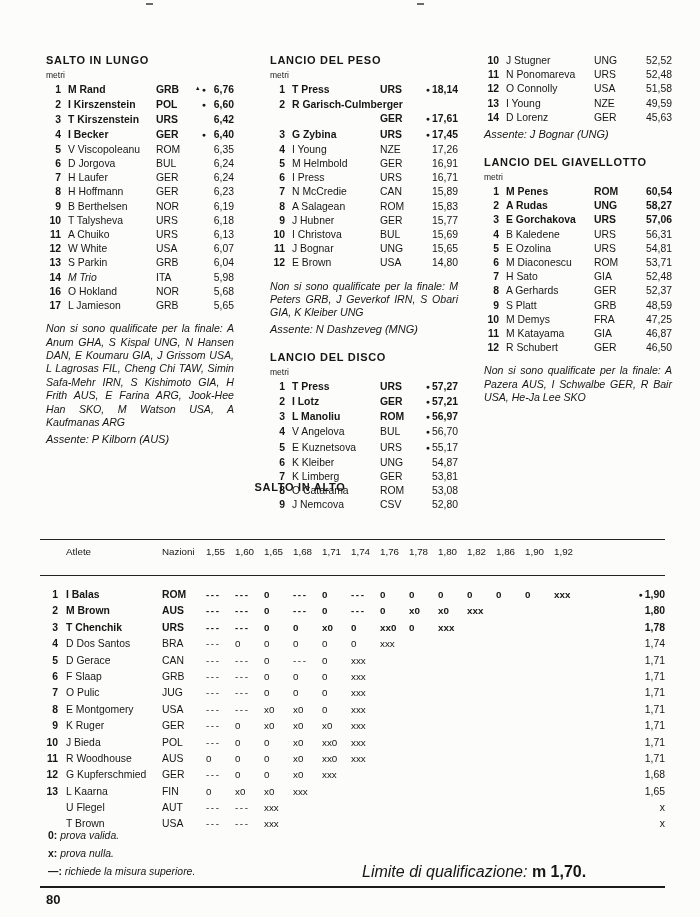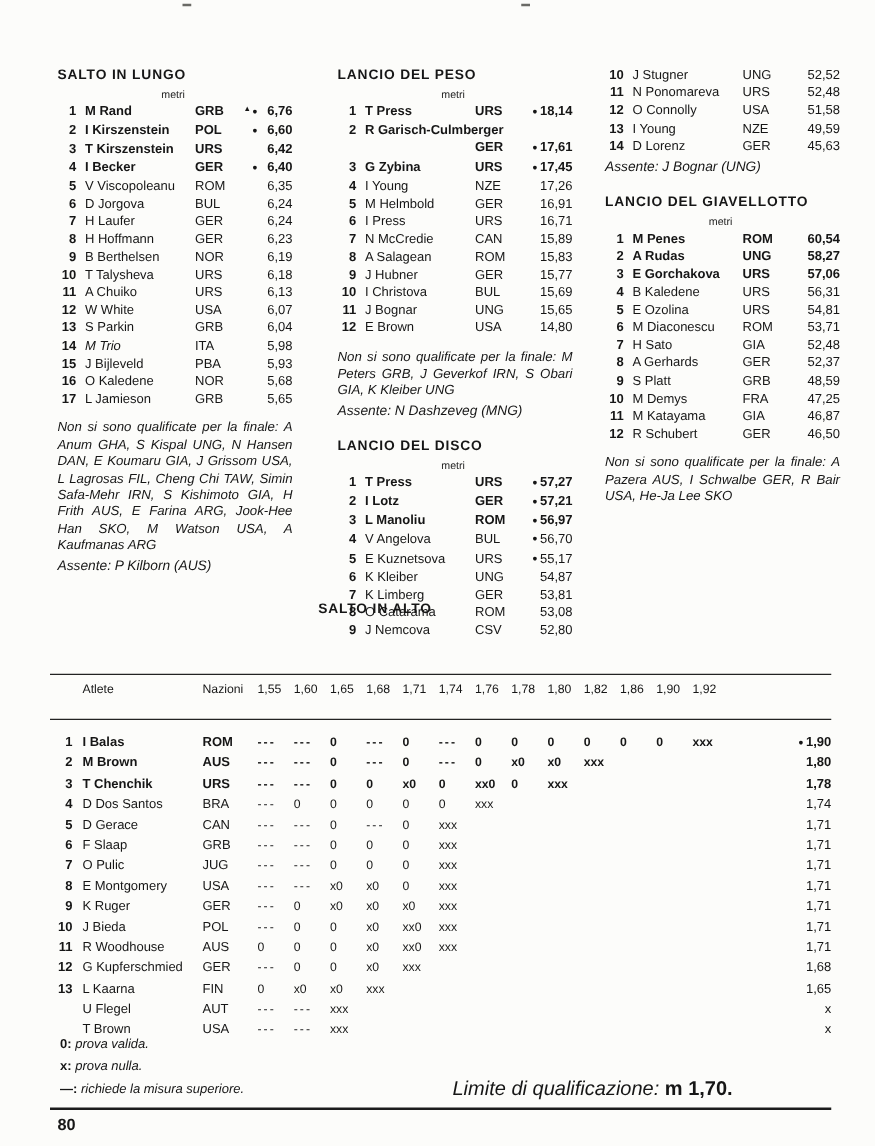--- a/index.html
+++ b/index.html
@@ -8,21 +8,21 @@
   .page{position:relative;width:700px;height:917px;background:#fcfcfa;overflow:hidden}
   .regmark{position:absolute;top:3px;height:2px;width:7px;background:#6a6a66}
   .m1{left:146px}.m2{left:417px}
 
   
   .topcols{position:absolute;left:46px;top:54px;width:628px;display:flex;align-items:flex-start}
   .col{width:188px;flex:none}
   .topcols .col:nth-child(2){margin-left:36px}
   .topcols .col:nth-child(3){margin-left:26px}
   .evt-title{font-weight:bold;font-size:11px;letter-spacing:.7px;text-align:left;margin-bottom:1px;white-space:nowrap}
-  .unit{font-size:8.5px;text-align:center;padding-right:3px;margin:4px 0 3px;color:#222}
+  .unit{font-size:8.5px;text-align:left;padding-right:3px;margin:4px 0 3px;color:#222}
   .rrow{display:flex;align-items:baseline;font-size:10.4px;line-height:14.2px}
   .rrow.b{font-weight:bold}
   .rk{width:15px;text-align:right;font-weight:bold;flex:none}
   .nm{flex:1;padding-left:7px;white-space:nowrap;overflow:hidden}
   .nm.it{font-style:italic}
   .nat{width:30px;flex:none}
   .mkw{width:48px;flex:none;display:flex;justify-content:flex-end;align-items:baseline}
   .dot{font-size:7px;margin-right:2px;position:relative;top:-1px}
   .rec{font-size:6px;position:relative;top:-3px;margin-right:1px}
   .mk{min-width:26px;text-align:right}
@@ -177,30 +177,22 @@
         </div>
         <div class="rrow">
           <span class="rk">14</span>
           <span class="nm it">M Trio</span>
           <span class="nat">ITA</span>
           <span class="mkw">
             <span class="mk">5,98</span>
           </span>
         </div>
         <div class="rrow">
-          <span class="rk">15</span>
-          <span class="nm">J Bijleveld</span>
-          <span class="nat">PBA</span>
-          <span class="mkw">
-            <span class="mk">5,93</span>
-          </span>
-        </div>
-        <div class="rrow">
           <span class="rk">16</span>
-          <span class="nm">O Kaledene</span>
+          <span class="nm">O Hokland</span>
           <span class="nat">NOR</span>
           <span class="mkw">
             <span class="mk">5,68</span>
           </span>
         </div>
         <div class="rrow">
           <span class="rk">17</span>
           <span class="nm">L Jamieson</span>
           <span class="nat">GRB</span>
           <span class="mkw">

